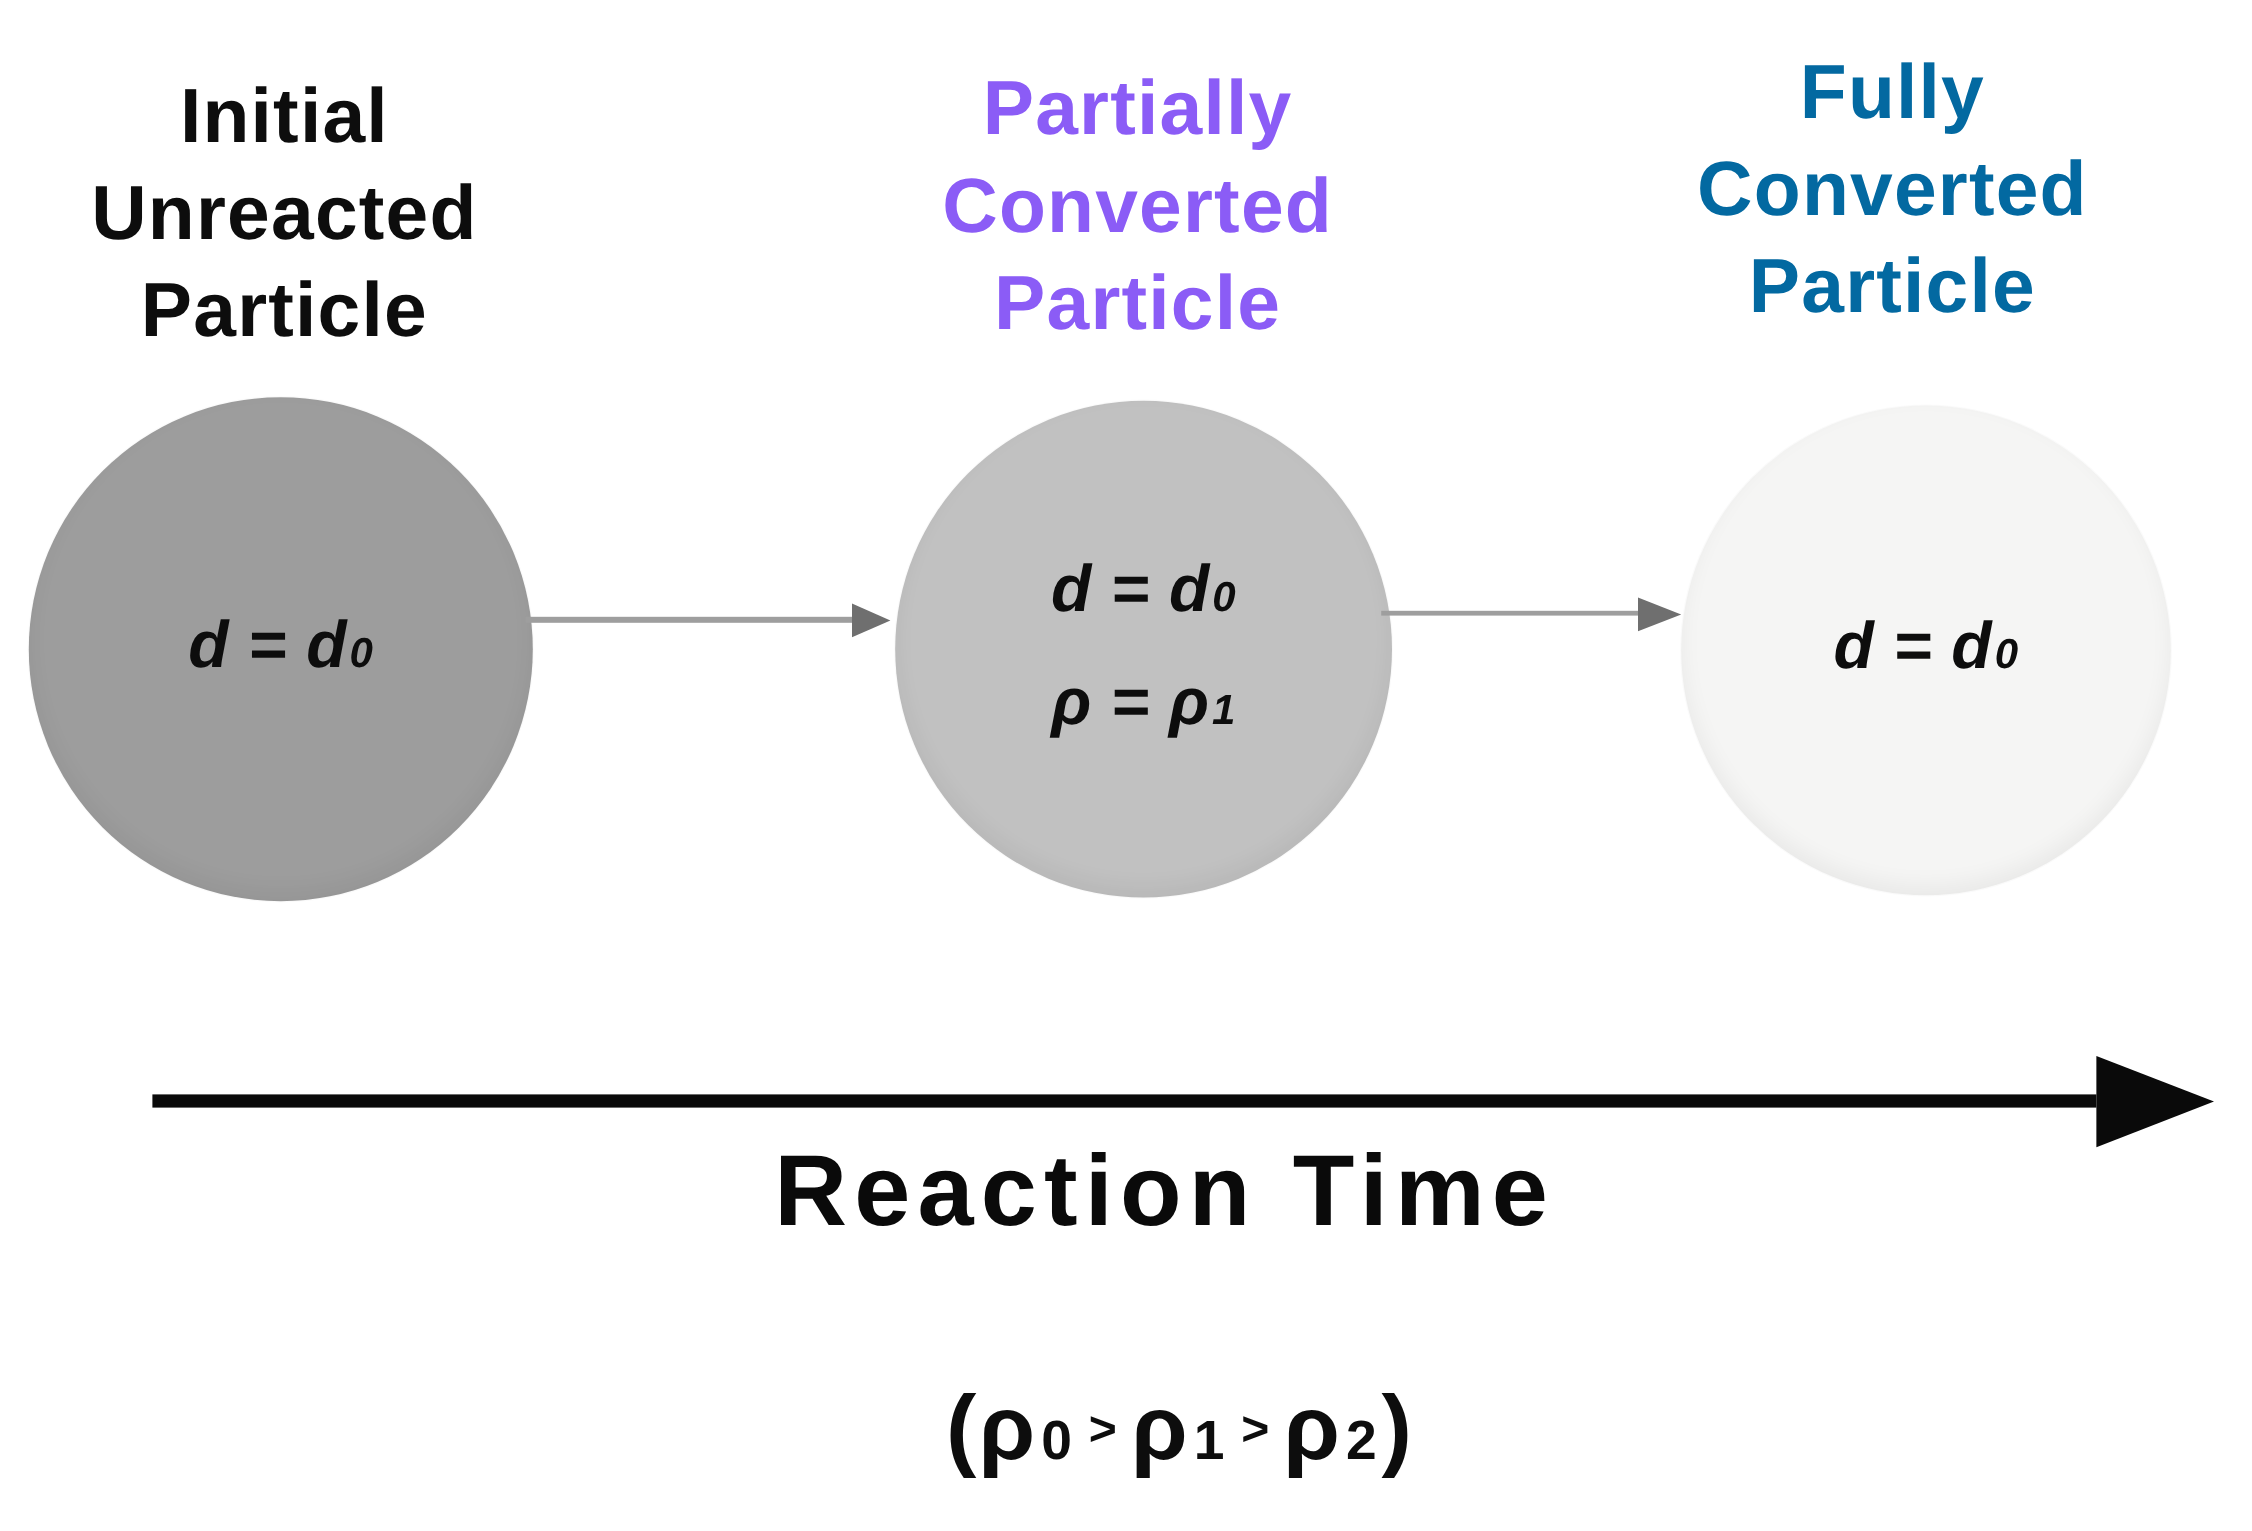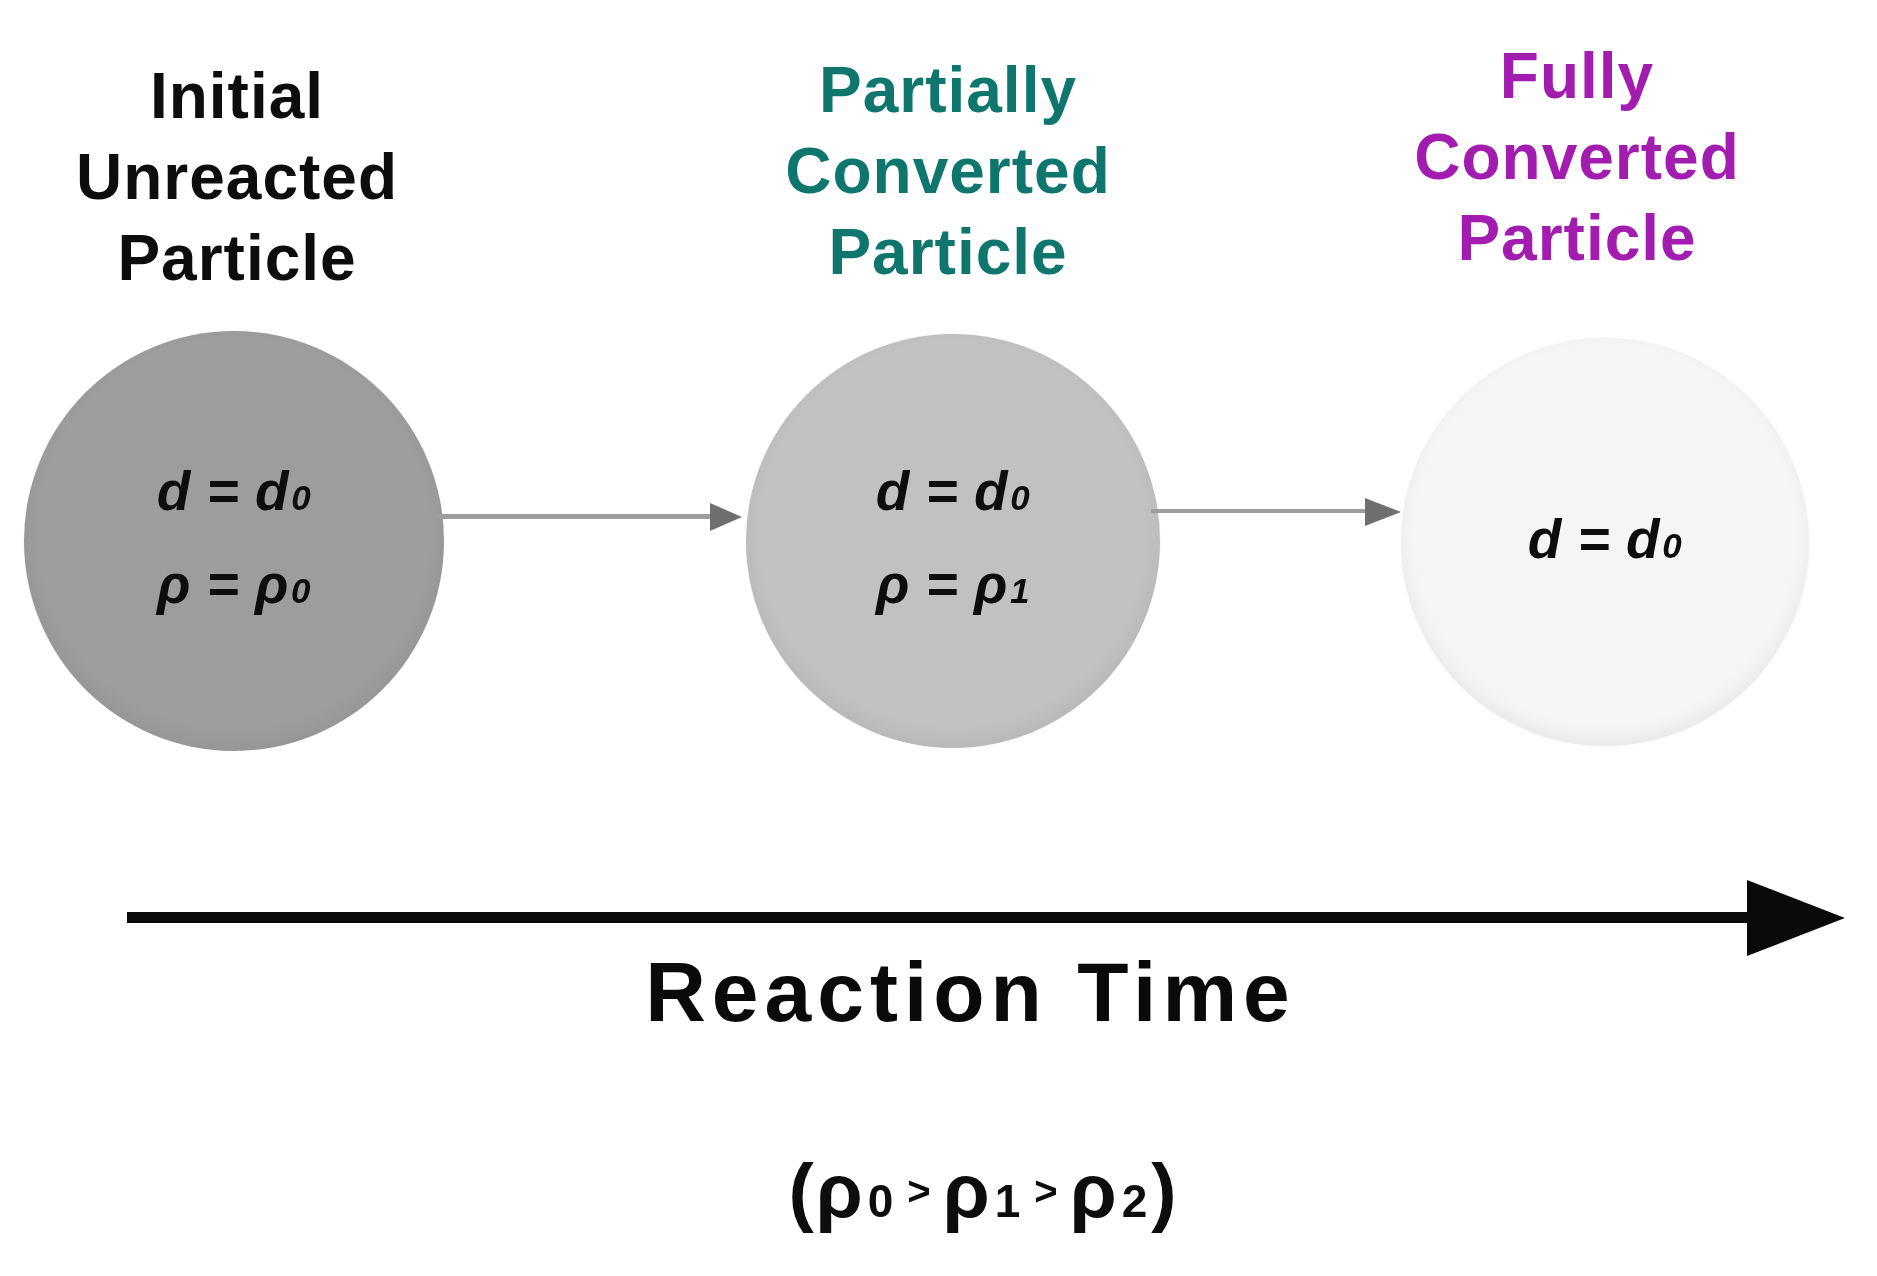--- a/index.html
+++ b/index.html
@@ -109,36 +109,35 @@
 <body>
 
 <div class="figure" style="background: rgb(255, 255, 255); border-radius: 29px;">
 
   <div class="stage-title t1" style="color: rgb(13, 13, 13);">
     <div>Initial</div>
     <div>Unreacted</div>
     <div>Particle</div>
   </div>
 
-  <div class="stage-title t2" style="color: #0f766e;">
+  <div class="stage-title t2" style="color: #8b5cf6;">
     <div>Partially</div>
     <div>Converted</div>
     <div>Particle</div>
   </div>
 
-  <div class="stage-title t3" style="color: #a21caf;">
+  <div class="stage-title t3" style="color: #0369a1;">
     <div>Fully</div>
     <div>Converted</div>
     <div>Particle</div>
   </div>
 
   <div class="circle c1" style="background: rgb(157, 157, 157);">
     <div class="circle-label" style="color: rgb(13, 13, 13);">
       <div><span>d = d</span><span class="sub">0</span></div>
-      <div><span>ρ = ρ</span><span class="sub">0</span></div>
     </div>
   </div>
 
   <div class="circle c2" style="background: rgb(193, 193, 193);">
     <div class="circle-label" style="color: rgb(13, 13, 13);">
       <div><span>d = d</span><span class="sub">0</span></div>
       <div><span>ρ = ρ</span><span class="sub">1</span></div>
     </div>
   </div>
 

